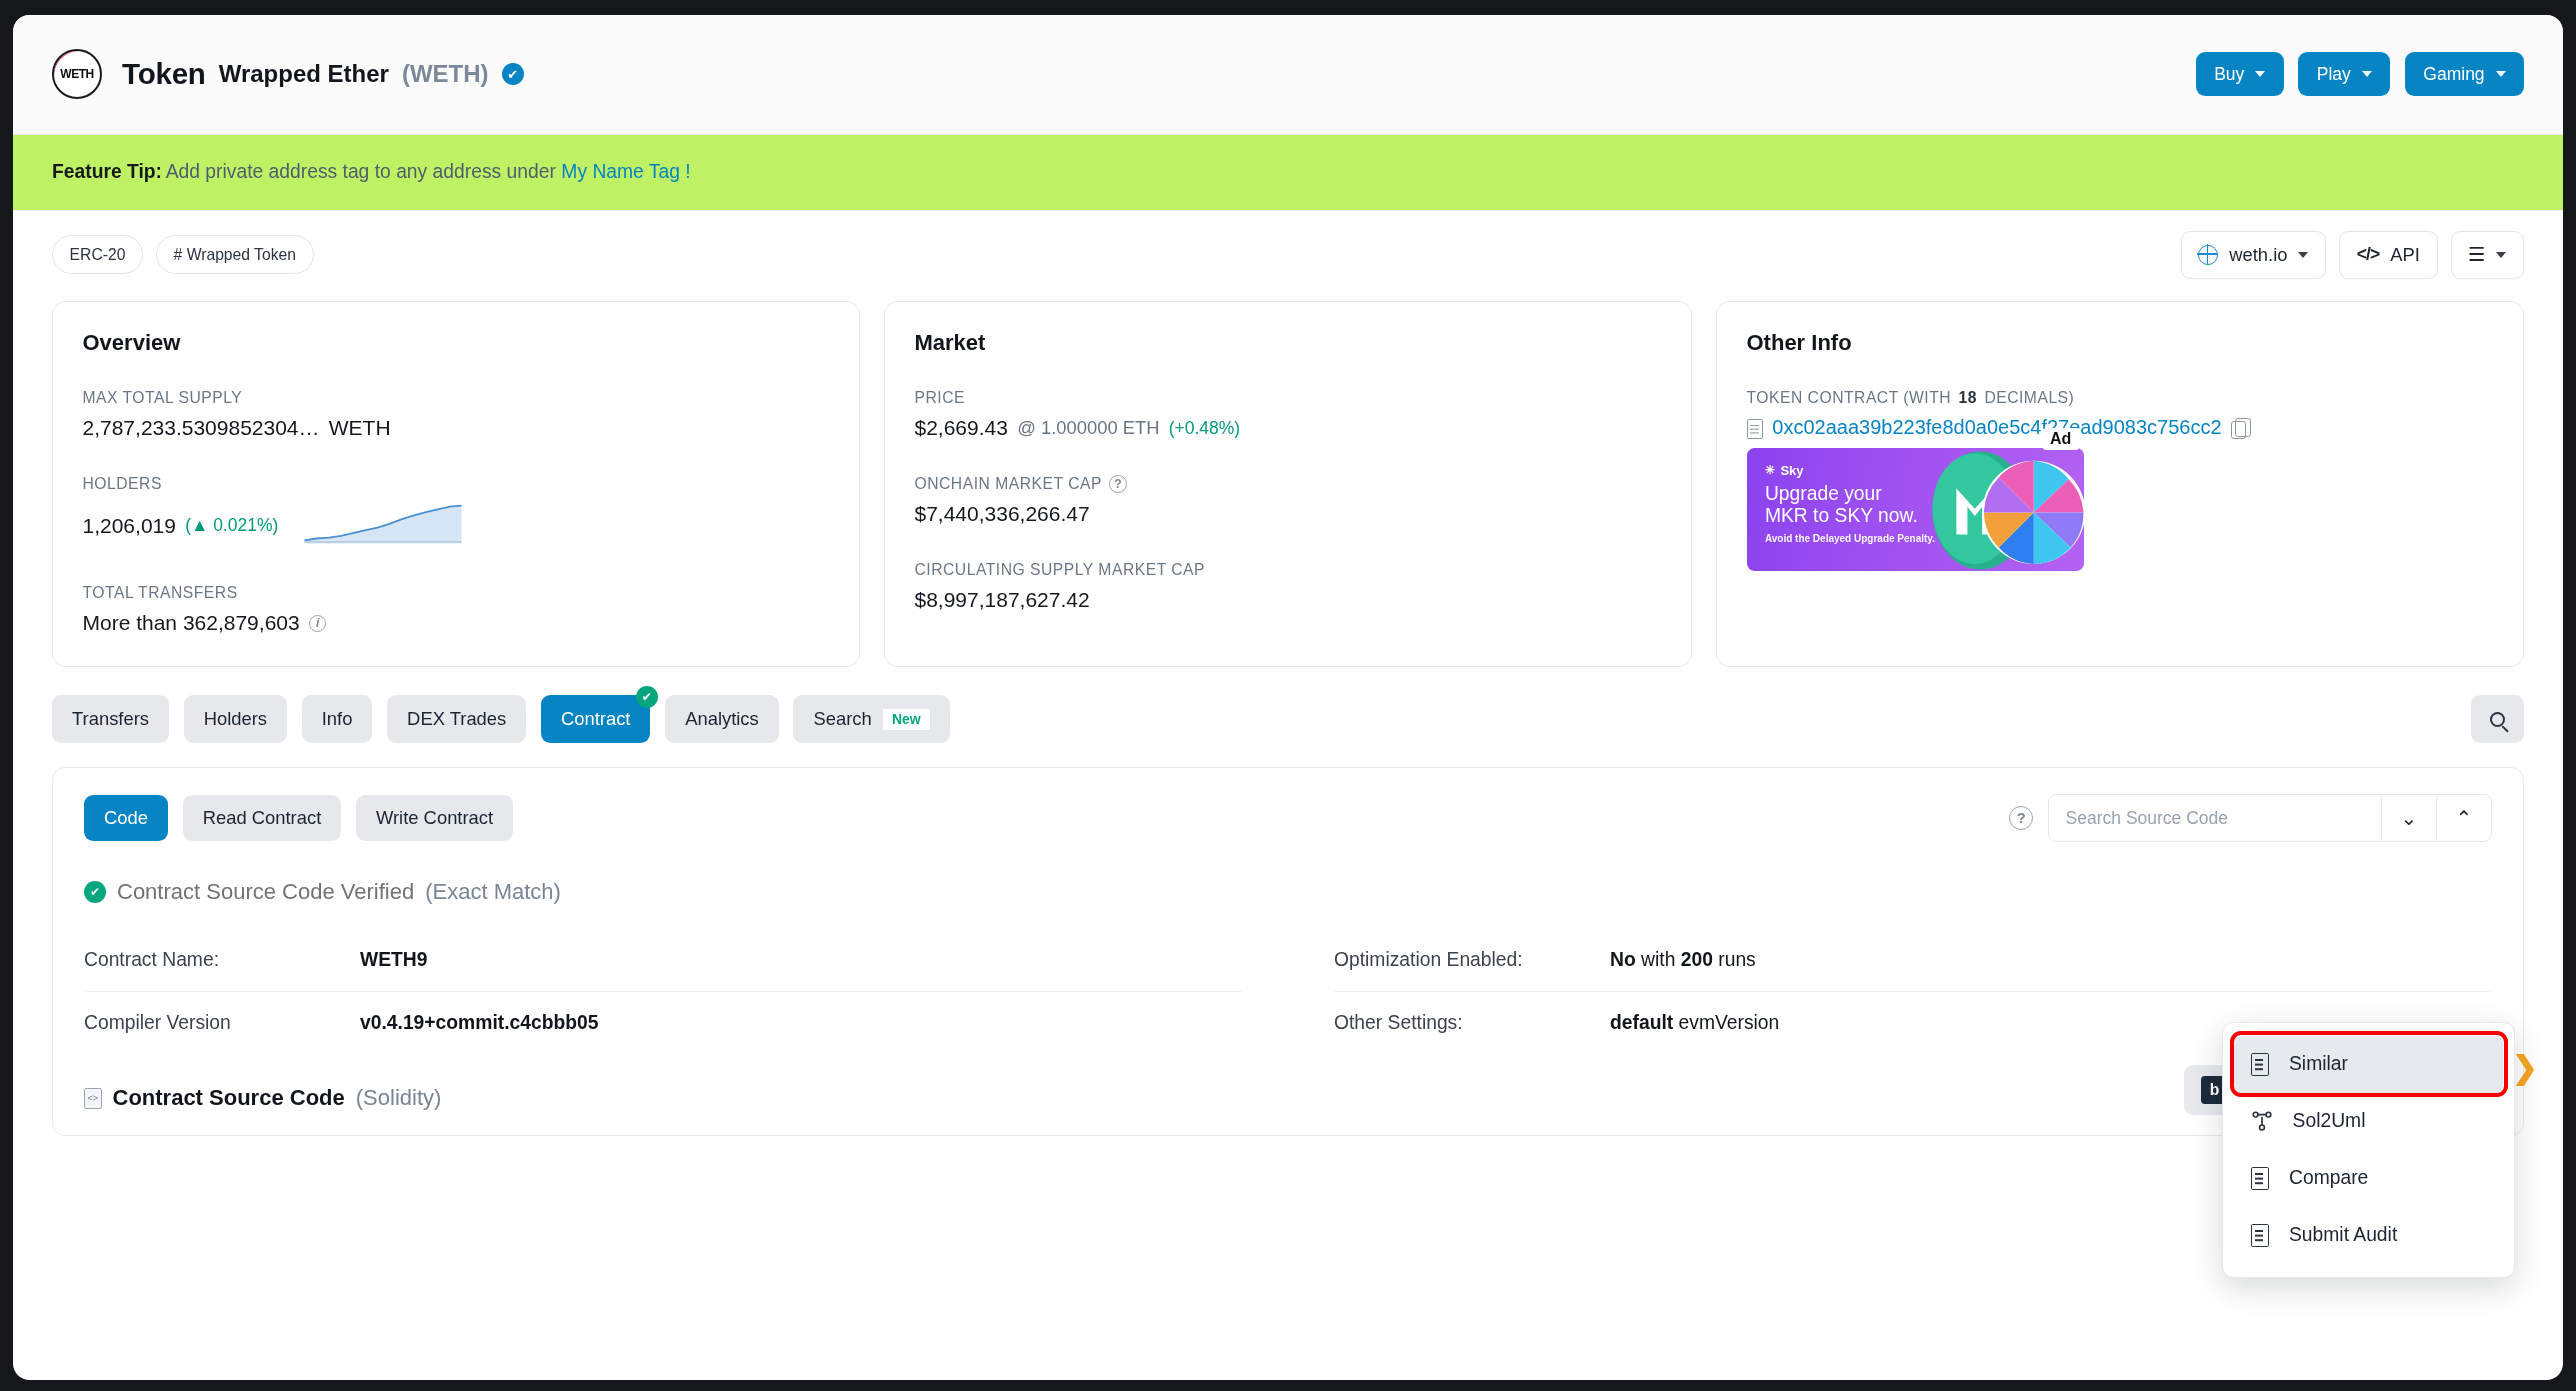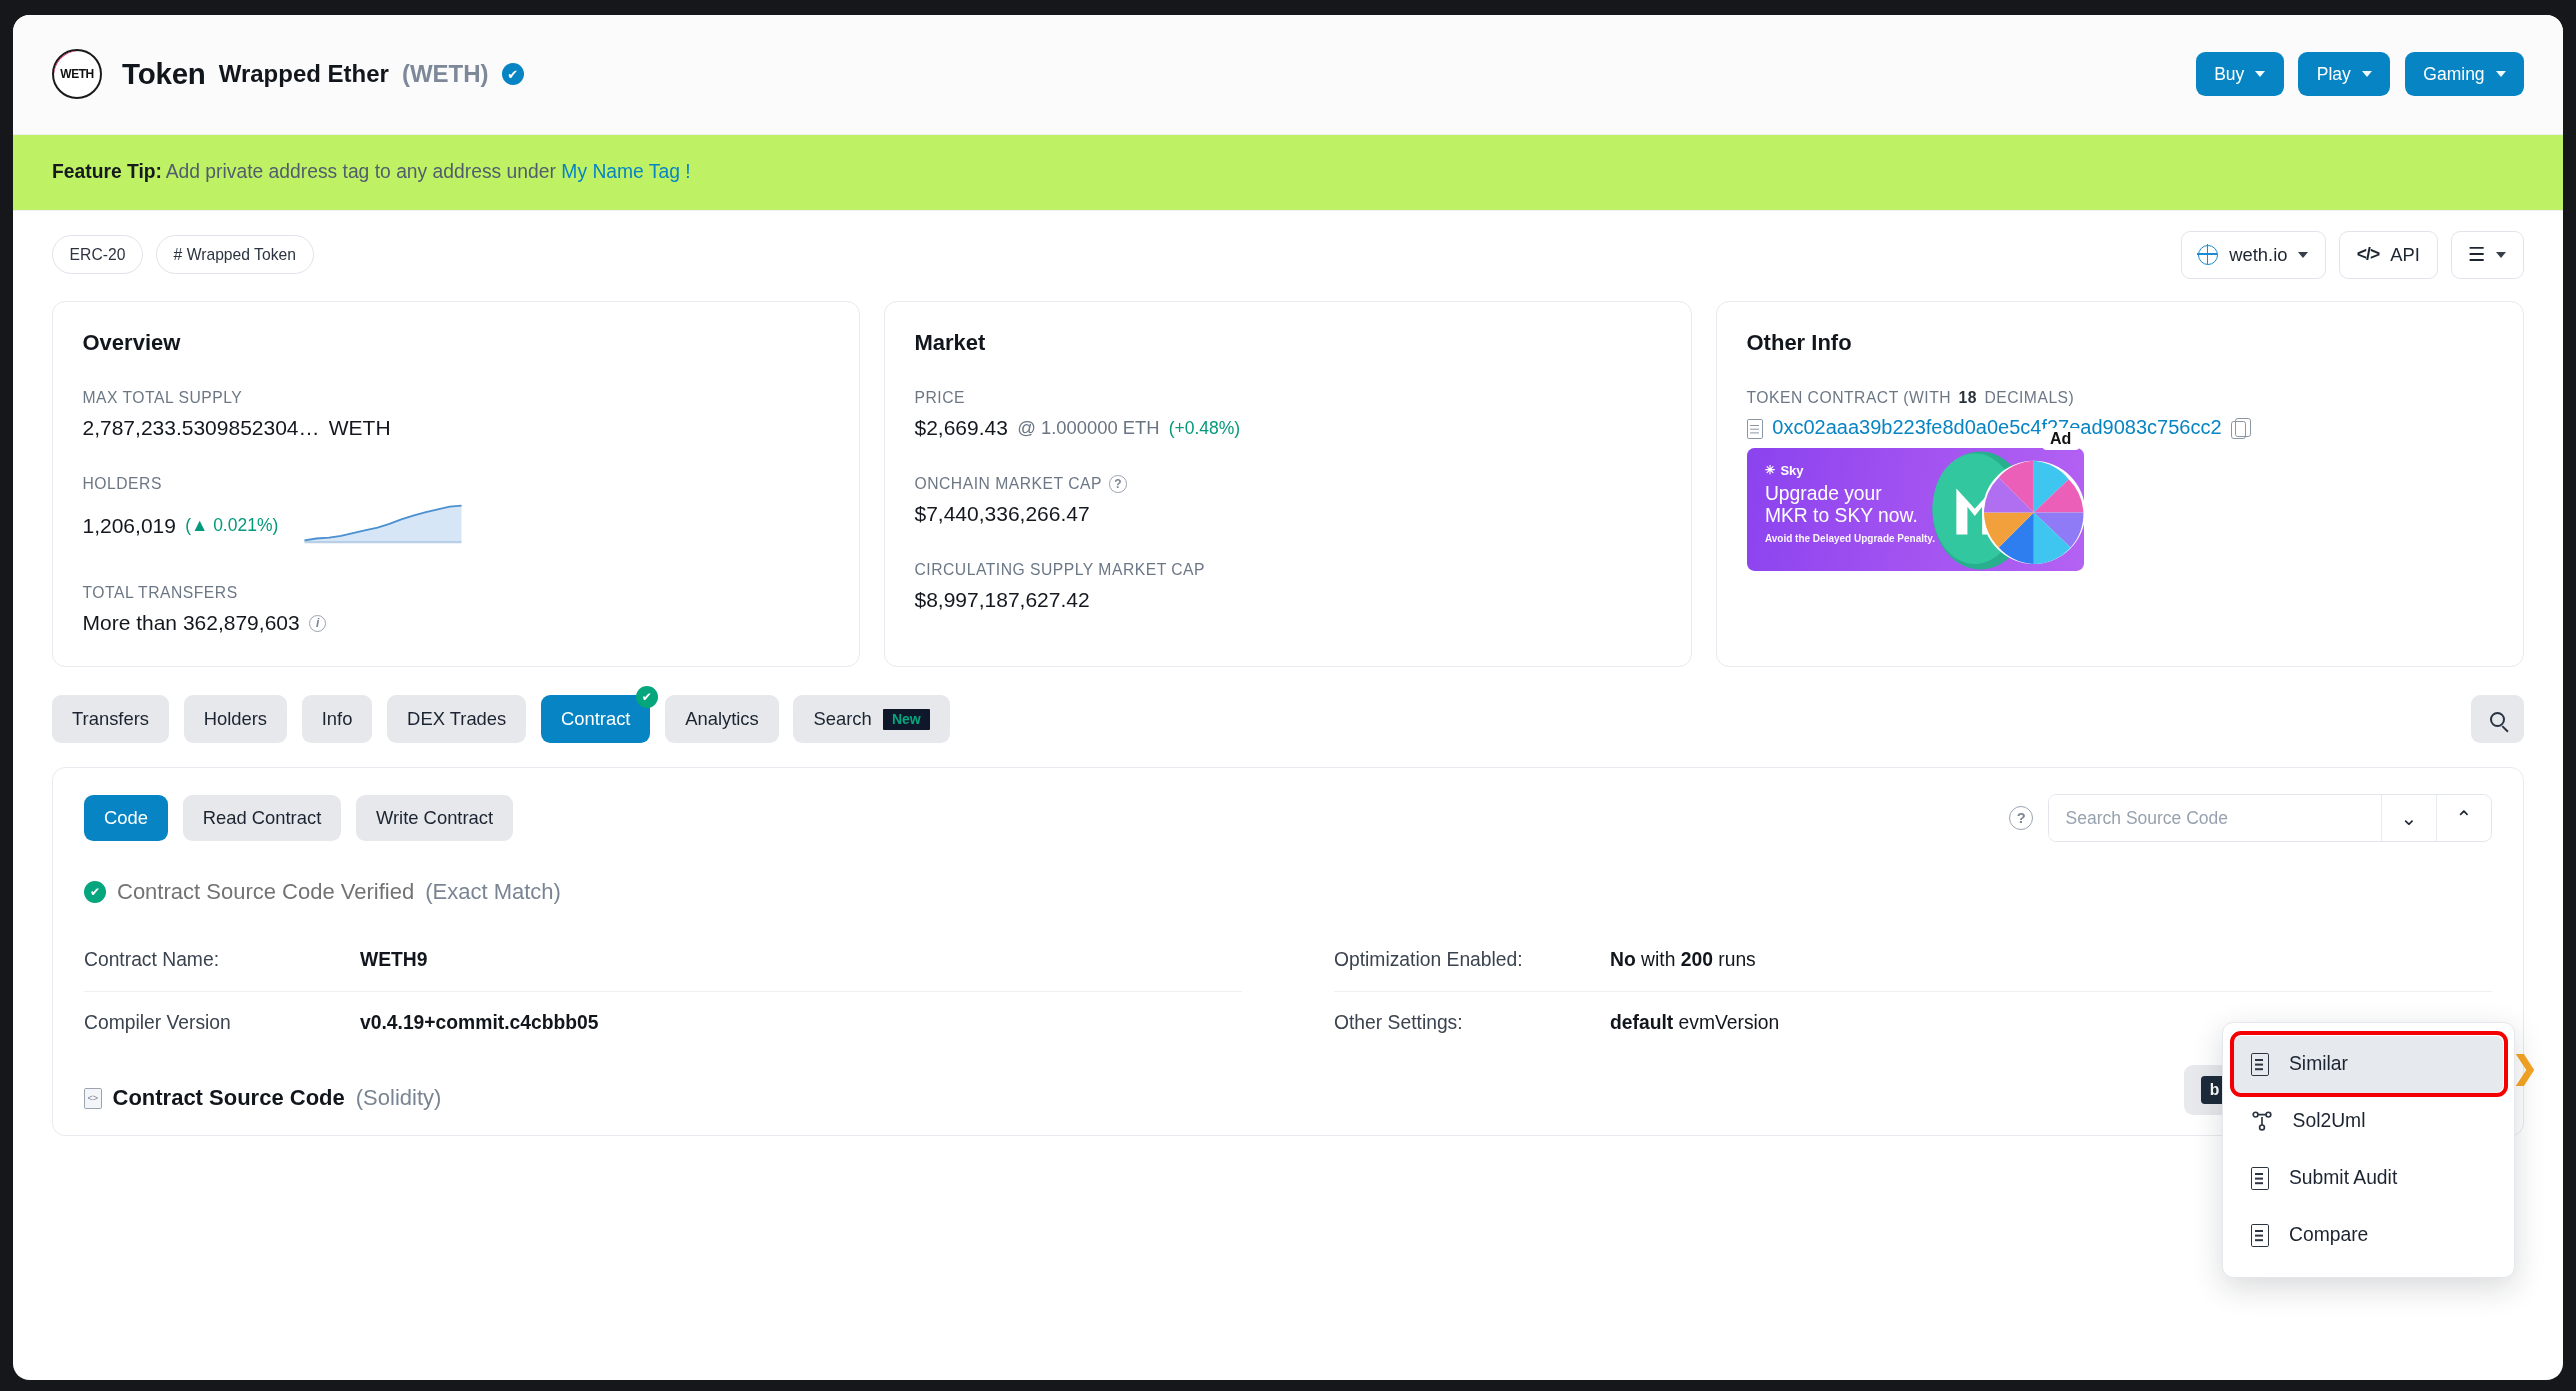--- a/index.html
+++ b/index.html
@@ -184,21 +184,21 @@
     display: inline-flex; align-items: center; gap: 11px;
     font-family: "Liberation Sans", sans-serif;
   }
   .tab.active { background: #0784c3; color: #fff; font-weight: 500; }
   .tab-check {
     position: absolute; right: -7.4px; top: -9.2px; width: 22px; height: 22px;
     background: #05a67e; border-radius: 50%; color: #fff; font-size: 12px;
     display: flex; align-items: center; justify-content: center; line-height: 1;
   }
   .badge-new {
-    background: #0f172a; color: #05a67e; font-size: 14px; font-weight: bold;
+    background: #ffffff; color: #05a67e; font-size: 14px; font-weight: bold;
     padding: 2.8px 9.2px; border-radius: 1px;
   }
   .tabs-right { margin-left: auto; }
   .icon-btn {
     width: 53px; height: 48px; background: #e6e8ec; border: none; border-radius: 9.2px;
     display: flex; align-items: center; justify-content: center; cursor: pointer;
   }
   .mag {
     width: 15.7px; height: 15.7px; border: 2.2px solid #2a3341; border-radius: 50%;
     position: relative; display: inline-block;
@@ -568,25 +568,25 @@
       <svg class="uml-icon" viewBox="0 0 24 24">
         <circle cx="5" cy="5" r="2.6" fill="none" stroke="#2b3440" stroke-width="1.8"></circle>
         <circle cx="19" cy="5" r="2.6" fill="none" stroke="#2b3440" stroke-width="1.8"></circle>
         <circle cx="12" cy="19" r="2.6" fill="none" stroke="#2b3440" stroke-width="1.8"></circle>
         <path d="M7.5 5 H16.5 M12 7.6 V16.4 M12 7.6 L12 7.6" stroke="#2b3440" stroke-width="1.8" fill="none"></path>
       </svg>
       <span>Sol2Uml</span>
     </div>
     <div class="menu-item">
       <span class="menu-doc-icon"></span>
-      <span>Submit Audit</span>
+      <span>Compare</span>
     </div>
     <div class="menu-item">
       <span class="menu-doc-icon"></span>
-      <span>Compare</span>
+      <span>Submit Audit</span>
     </div>
   </div>
 
   <div class="red-ring"></div>
 
 </div>
 </div>
 
 
 </body></html>

